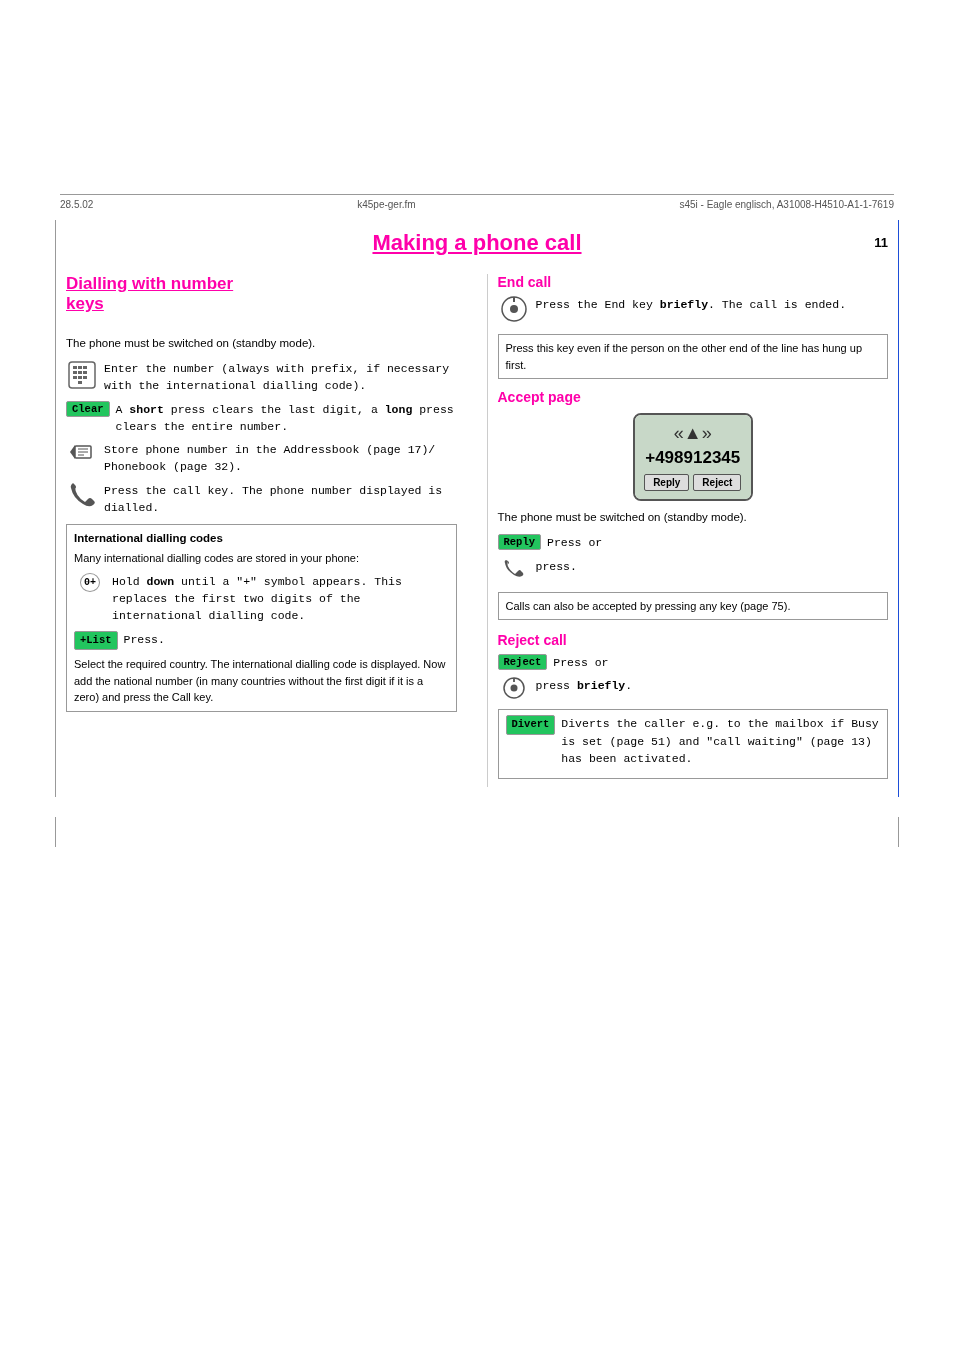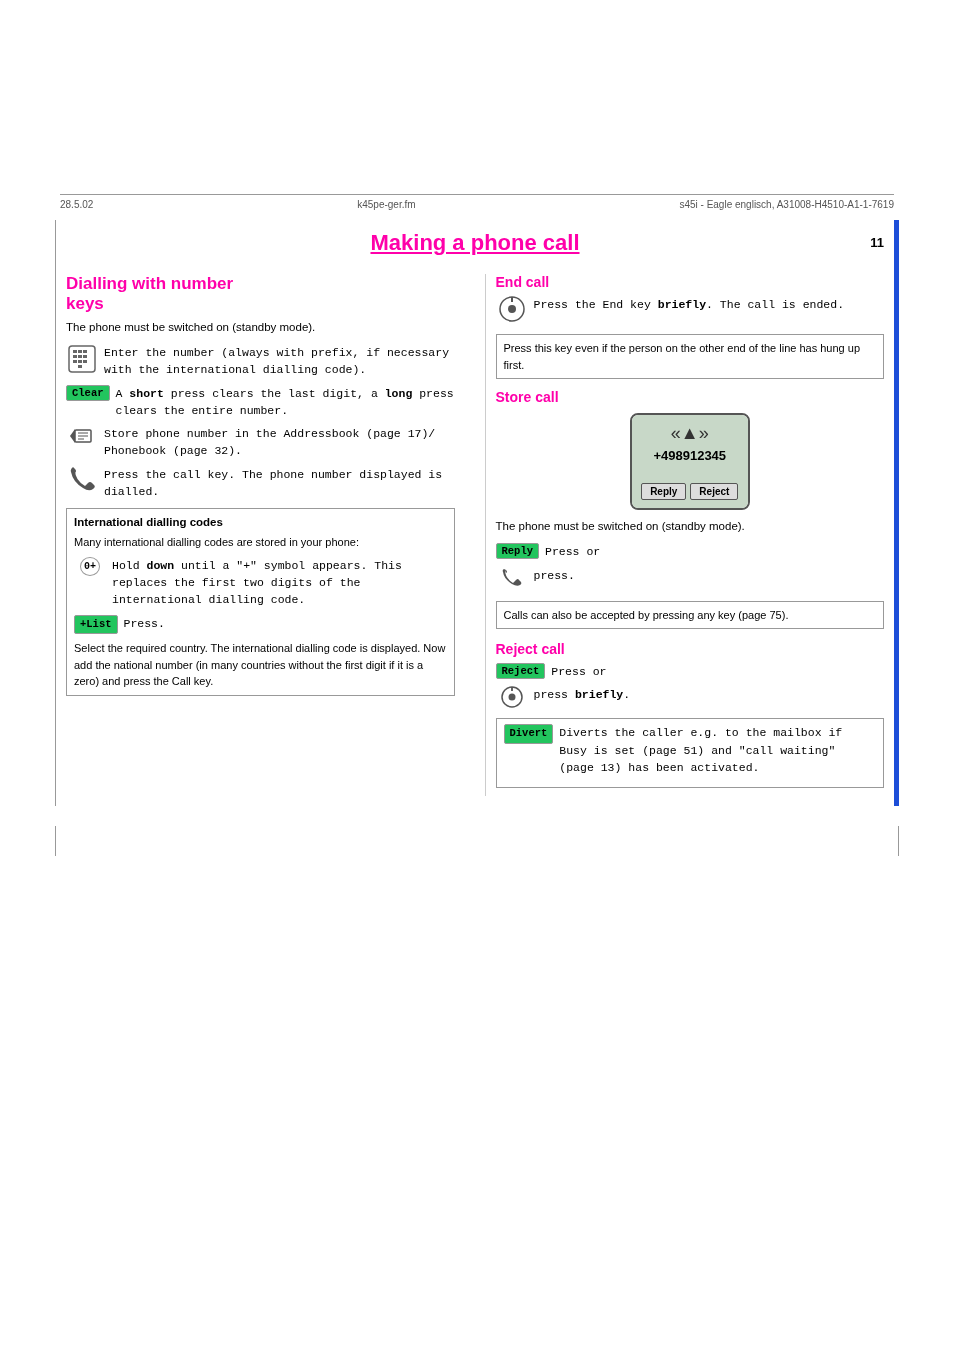--- a/index.html
+++ b/index.html
@@ -40,21 +40,21 @@
       border-top: 1px solid #999;
       padding-top: 4px;
     }
 
     
     .page-inner {
       position: relative;
       margin: 0 55px;
       padding: 0 10px;
       border-left: 1px solid #999;
-      border-right: 5px solid #1d4ed8;
+      border-right: 1px solid #1d4ed8;
     }
 
     
     .page-title-area {
       text-align: center;
       padding: 10px 0 8px 0;
       border-bottom: none;
       position: relative;
     }
 
@@ -92,22 +92,23 @@
       flex: 1;
       padding-left: 10px;
       border-left: 1px solid #ccc;
     }
 
     
     .section-title {
       font-size: 17px;
       font-weight: bold;
       color: #ff00aa;
-      margin-bottom: 4px;
+      margin-bottom: 20px;
       line-height: 1.2;
+      text-decoration: underline;
     }
 
     .section-title-small {
       font-size: 14px;
       font-weight: bold;
       color: #ff00aa;
       margin-bottom: 6px;
     }
 
     .section-body {
@@ -180,23 +181,23 @@
     .phone-arrows {
       display: flex;
       justify-content: center;
       align-items: center;
       font-size: 18px;
       color: #333;
       margin-bottom: 4px;
     }
 
     .phone-number {
-      font-size: 13px;
-      font-weight: bold;
-      margin-bottom: 20px;
+      font-size: 17px;
+      font-weight: bold;
+      margin-bottom: 6px;
     }
 
     .phone-buttons {
       display: flex;
       gap: 4px;
       justify-content: center;
     }
 
     .phone-btn {
       border: 1px solid #555;
@@ -377,21 +378,21 @@
           </div>
           <div class="step-text">
             Press the End key <b>briefly</b>. The call is ended.
           </div>
         </div>
 
         <div class="info-box">
           <span>Press this key even if the person on the other end of the line has hung up first.</span>
         </div>
 
-        <div class="section-title-small" style="margin-top:10px;">Store call</div>
+        <div class="section-title-small" style="margin-top:10px;">Accept page</div>
 
         <div class="phone-display">
           <div class="phone-display-inner">
             <div class="phone-arrows">
               «▲»
             </div>
             <div class="phone-number">+498912345</div>
             <div class="phone-buttons">
               <div class="phone-btn">Reply</div>
               <div class="phone-btn">Reject</div>

